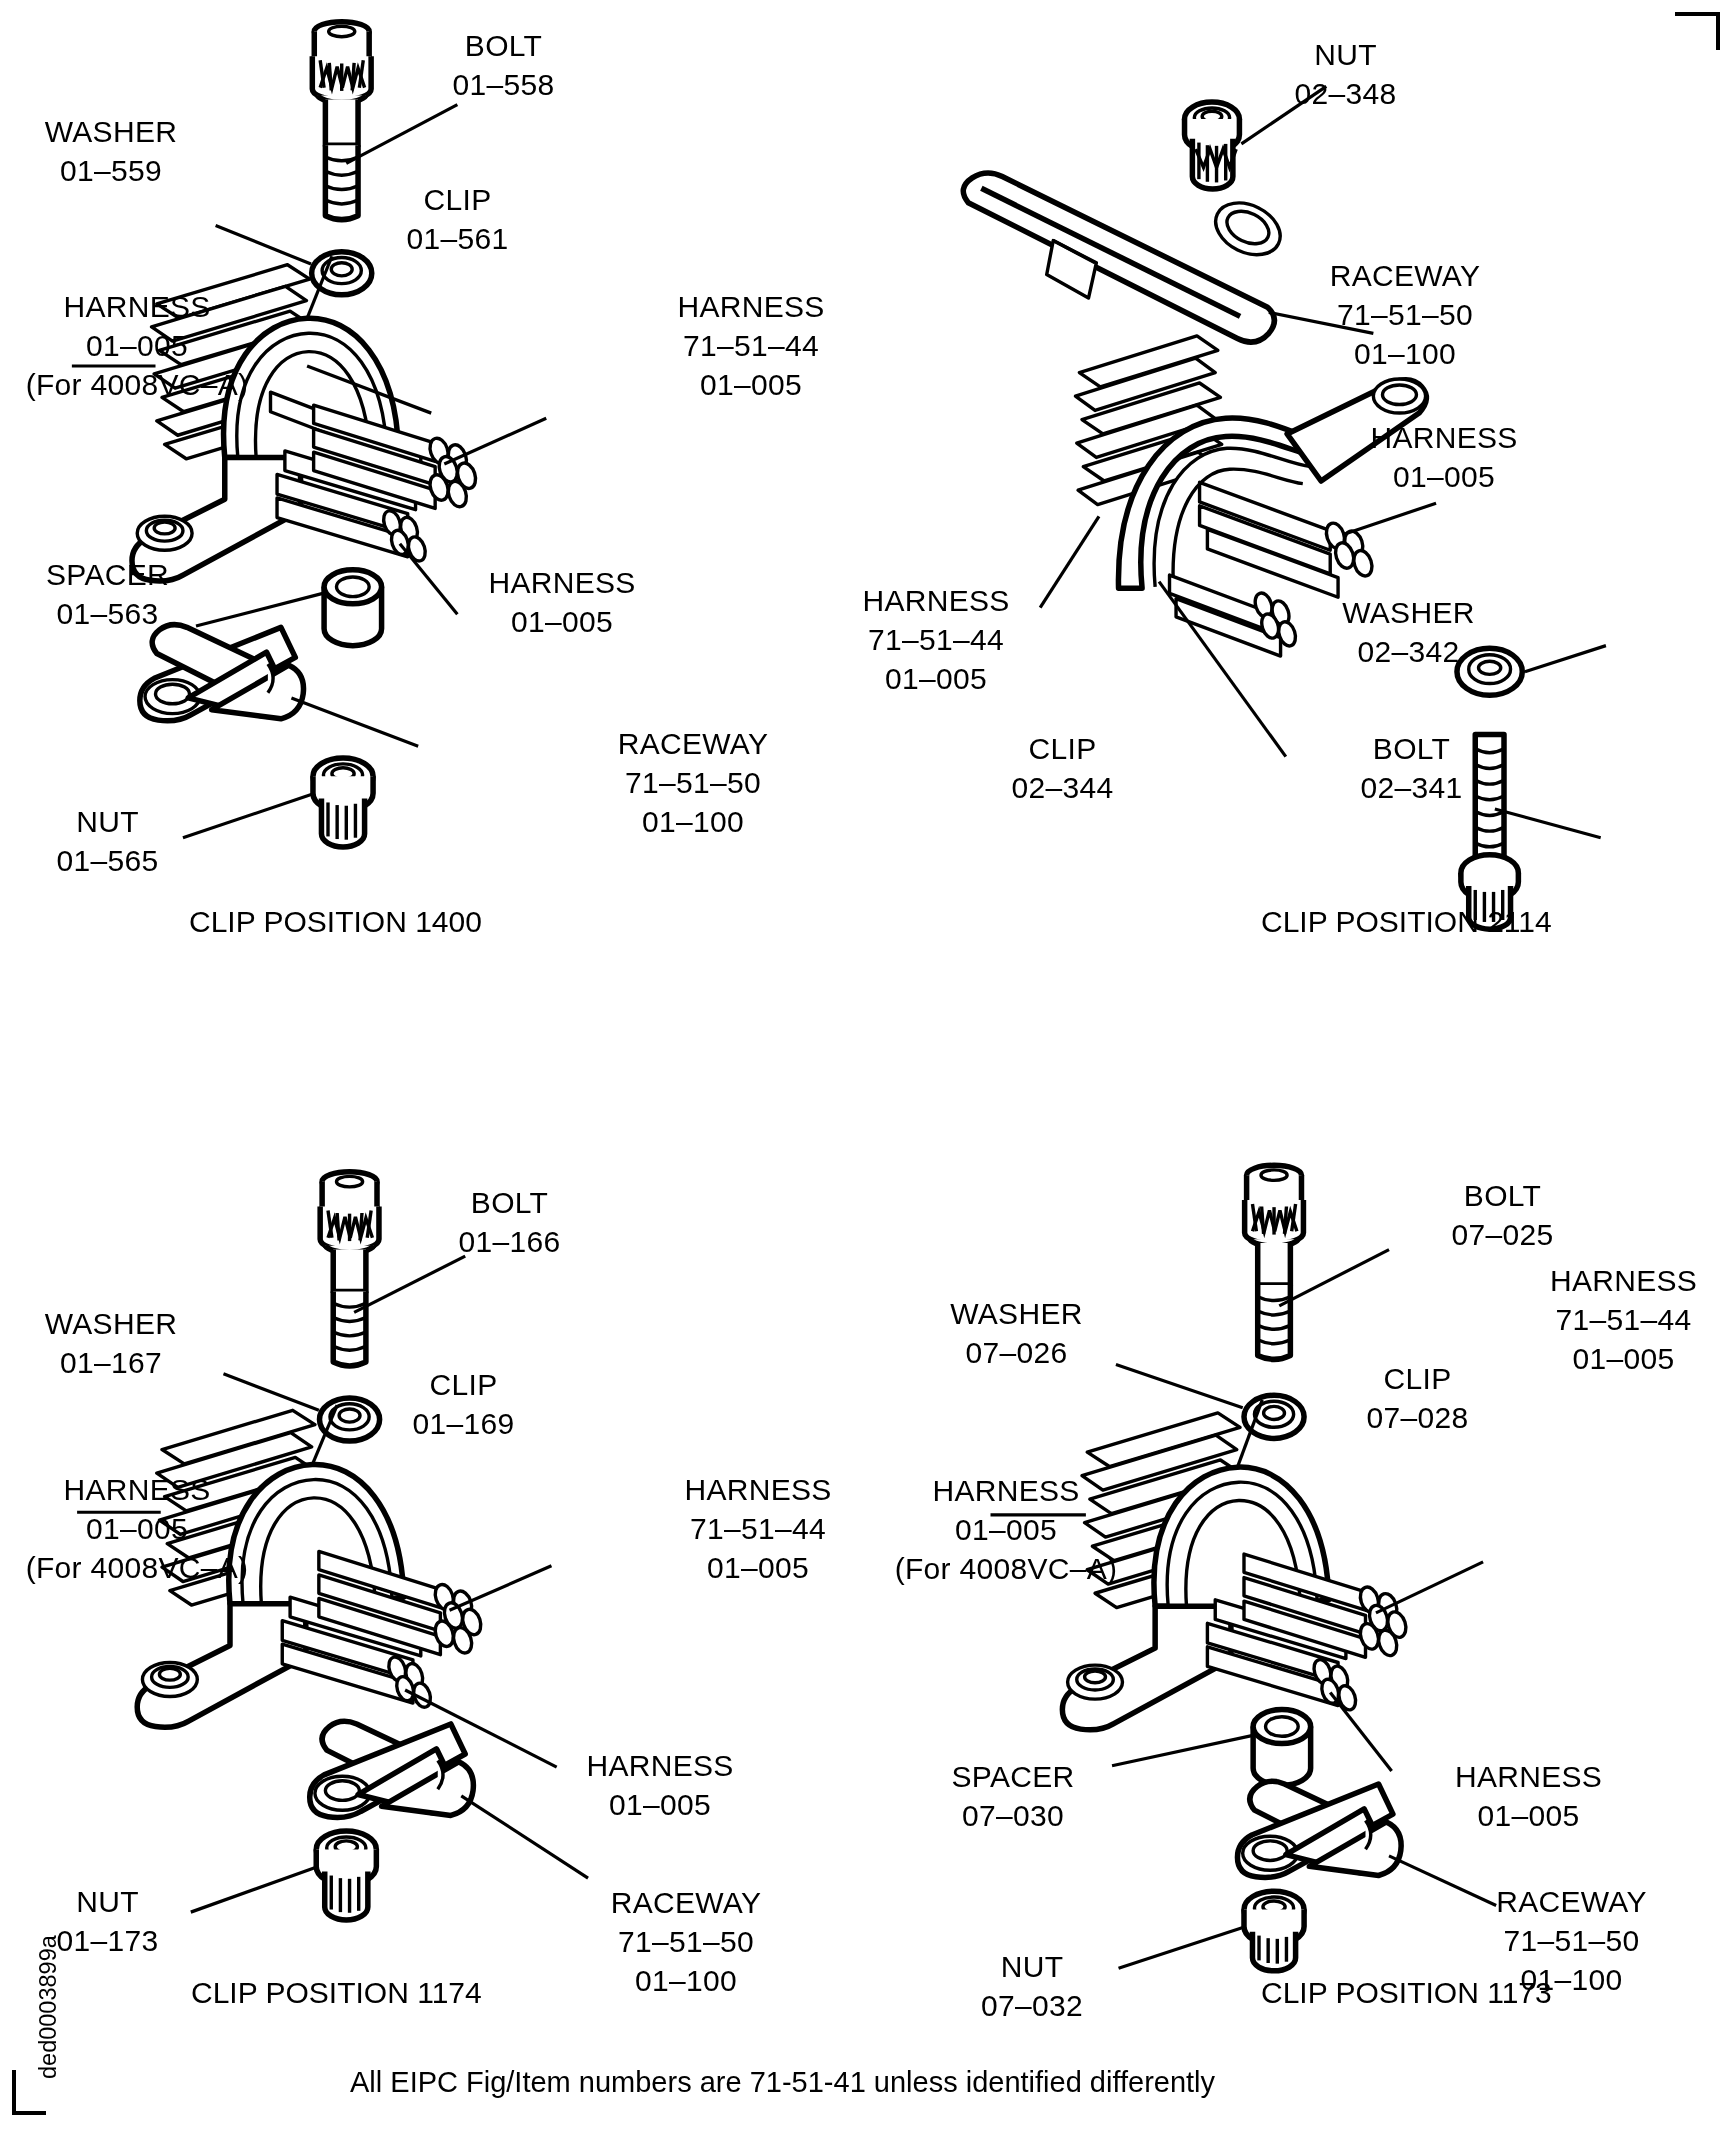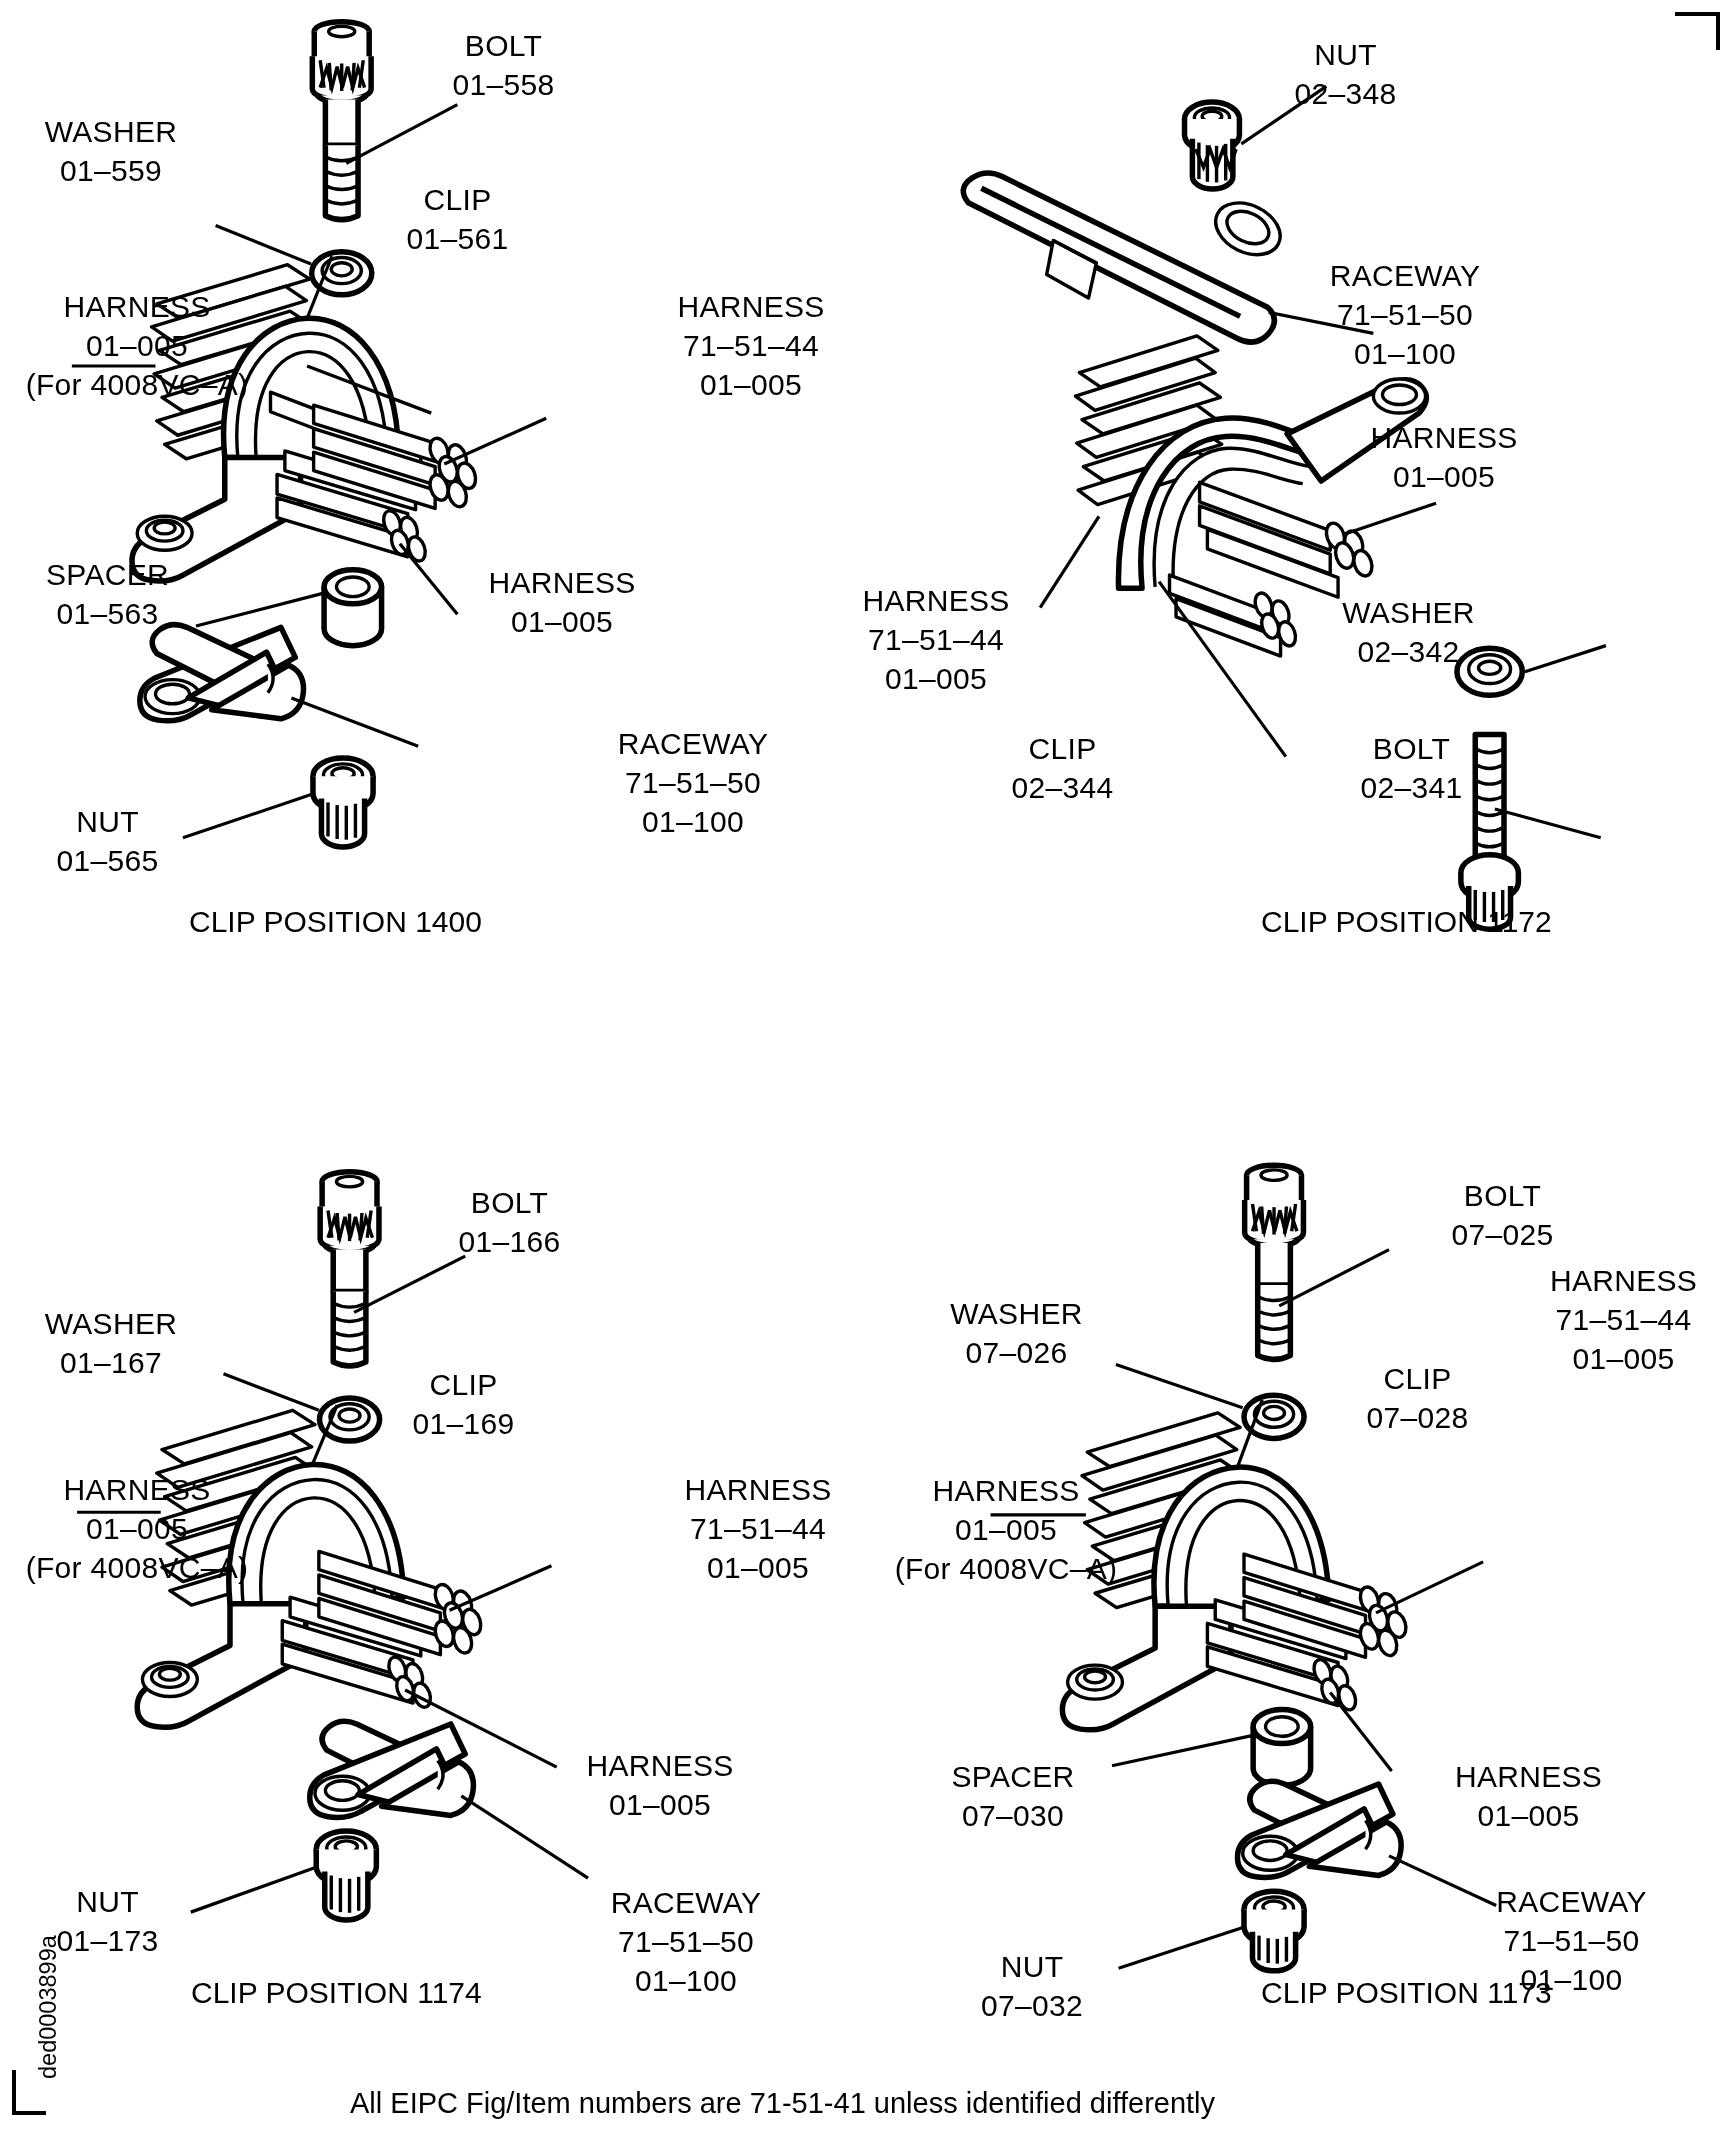--- a/index.html
+++ b/index.html
@@ -329,21 +329,21 @@
     <path class="ld" d="M958 1238 L1120 1282"></path>
   </svg>
 
   <div class="lbl c" style="left:1254px; top:35px;   width:183px;">NUT<br>02–348</div>
   <div class="lbl c" style="left:1307px; top:256px;  width:196px;">RACEWAY<br>71–51–50<br>01–100</div>
   <div class="lbl c" style="left:1346px; top:418px;  width:196px;">HARNESS<br>01–005</div>
   <div class="lbl c" style="left:838px; top:581px;  width:196px;">HARNESS<br>71–51–44<br>01–005</div>
   <div class="lbl c" style="left:1307px; top:593px;  width:203px;">WASHER<br>02–342</div>
   <div class="lbl c" style="left:971px; top:729px; width:183px;">CLIP<br>02–344</div>
   <div class="lbl c" style="left:1320px; top:729px; width:183px;">BOLT<br>02–341</div>
-  <div class="caption" style="left:1261px; top:903px;">CLIP POSITION 1172</div>
+  <div class="caption" style="left:1261px; top:903px;">CLIP POSITION 2114</div>
 
   <svg class="art" style="left:0; top:1013px; width:869px; height:941px;" viewBox="0 0 1330 1440">
 
     <g>
       <ellipse class="fl" cx="535" cy="258" rx="42" ry="15"></ellipse>
       <path class="fl" d="M493 258 v48 a42 15 0 0 0 84 0 v-48"></path>
       <ellipse class="fl2" cx="535" cy="258" rx="20" ry="8"></ellipse>
       <path class="fl" d="M490 296 v50 a45 17 0 0 0 90 0 v-50"></path>
       <g class="hv">
         <path d="M502 302 l6 42"></path>
@@ -585,16 +585,16 @@
   <div class="lbl c" style="left:915px; top:1294px; width:203px;">WASHER<br>07–026</div>
   <div class="lbl c" style="left:1326px; top:1359px; width:183px;">CLIP<br>07–028</div>
   <div class="lbl c" style="left:1522px; top:1261px; width:203px;">HARNESS<br>71–51–44<br>01–005</div>
   <div class="lbl c" style="left:869px; top:1471px; width:274px;">HARNESS<br>01–005<br>(For 4008VC–A)</div>
   <div class="lbl c" style="left:1424px; top:1757px; width:209px;">HARNESS<br>01–005</div>
   <div class="lbl c" style="left:915px; top:1757px; width:196px;">SPACER<br>07–030</div>
   <div class="lbl c" style="left:1470px; top:1882px; width:203px;">RACEWAY<br>71–51–50<br>01–100</div>
   <div class="lbl c" style="left:947px; top:1947px; width:170px;">NUT<br>07–032</div>
   <div class="caption" style="left:1261px; top:1974px;">CLIP POSITION 1173</div>
 
-  <div class="footnote" style="left:350px; top:2066px;margin-top:21px;">All EIPC Fig/Item numbers are 71-51-41 unless identified differently</div>
+  <div class="footnote" style="left:350px; top:2066px;">All EIPC Fig/Item numbers are 71-51-41 unless identified differently</div>
 
 </div>
 
 
 </body></html>

